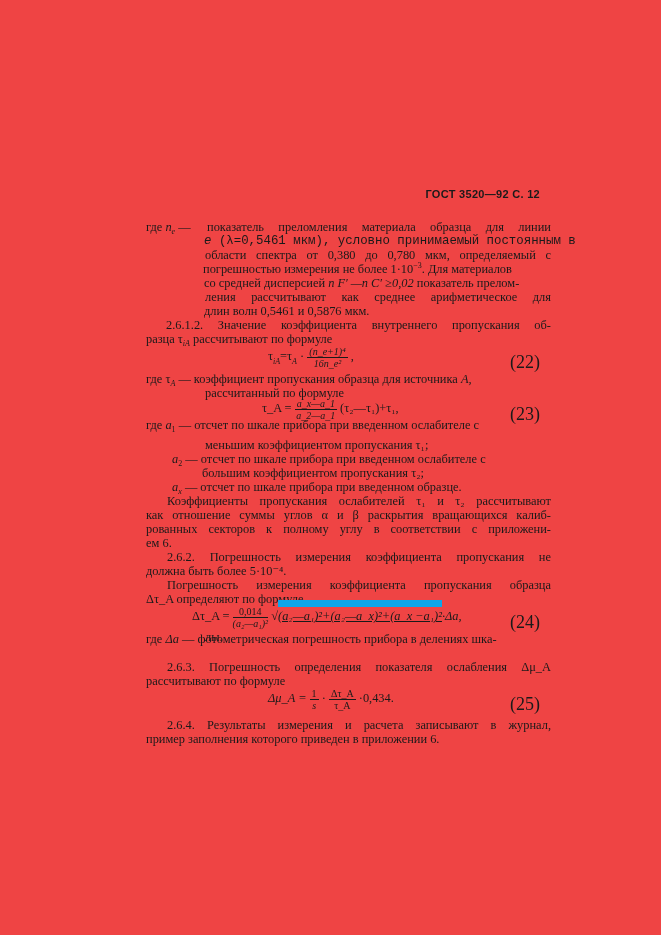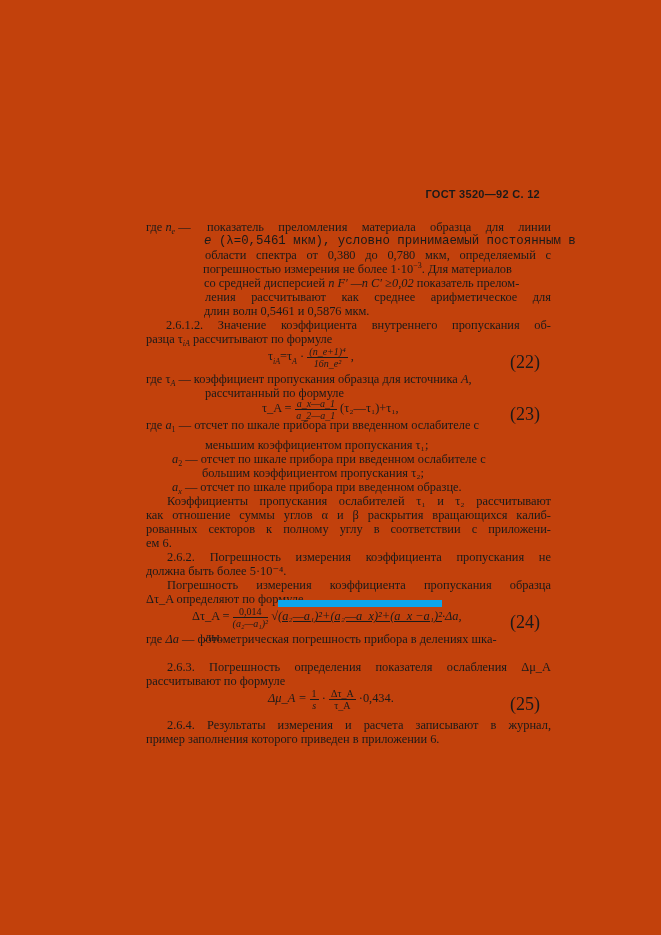--- a/index.html
+++ b/index.html
@@ -1,18 +1,18 @@
 <!DOCTYPE html>
 <html><head>
 <meta charset="utf-8">
 <style>
   html, body { margin: 0; padding: 0; background: #ffffff; }
   body { width: 661px; height: 935px; position: relative; overflow: hidden;
          font-family: "Liberation Serif", "DejaVu Serif", serif; color: #1a1a1a; }
-  .page { position: absolute; left: 0; top: 0; width: 661px; height: 935px; background: #c2410c; }
+  .page { position: absolute; left: 0; top: 0; width: 661px; height: 935px; background: #ef4444; }
   .hdr { position: absolute; top: 188px; left: 400px; width: 140px; text-align: right;
          font-family: "Liberation Sans", sans-serif; font-weight: bold; font-size: 11px; letter-spacing: 0.3px; }
   .ln { position: absolute; font-size: 12.4px; line-height: 14px; white-space: nowrap; }
   .j { text-align: justify; text-align-last: justify; }
   .i { font-style: italic; }
   sub, sup { font-size: 8px; line-height: 0; }
   .eqn { position: absolute; font-size: 12.4px; white-space: nowrap; }
   .frac { display: inline-block; vertical-align: middle; text-align: center; font-size: 10px; }
   .frac .num { display: block; border-bottom: 1px solid #1a1a1a; padding: 0 2px; line-height: 11px; }
   .frac .den { display: block; line-height: 11px; }

